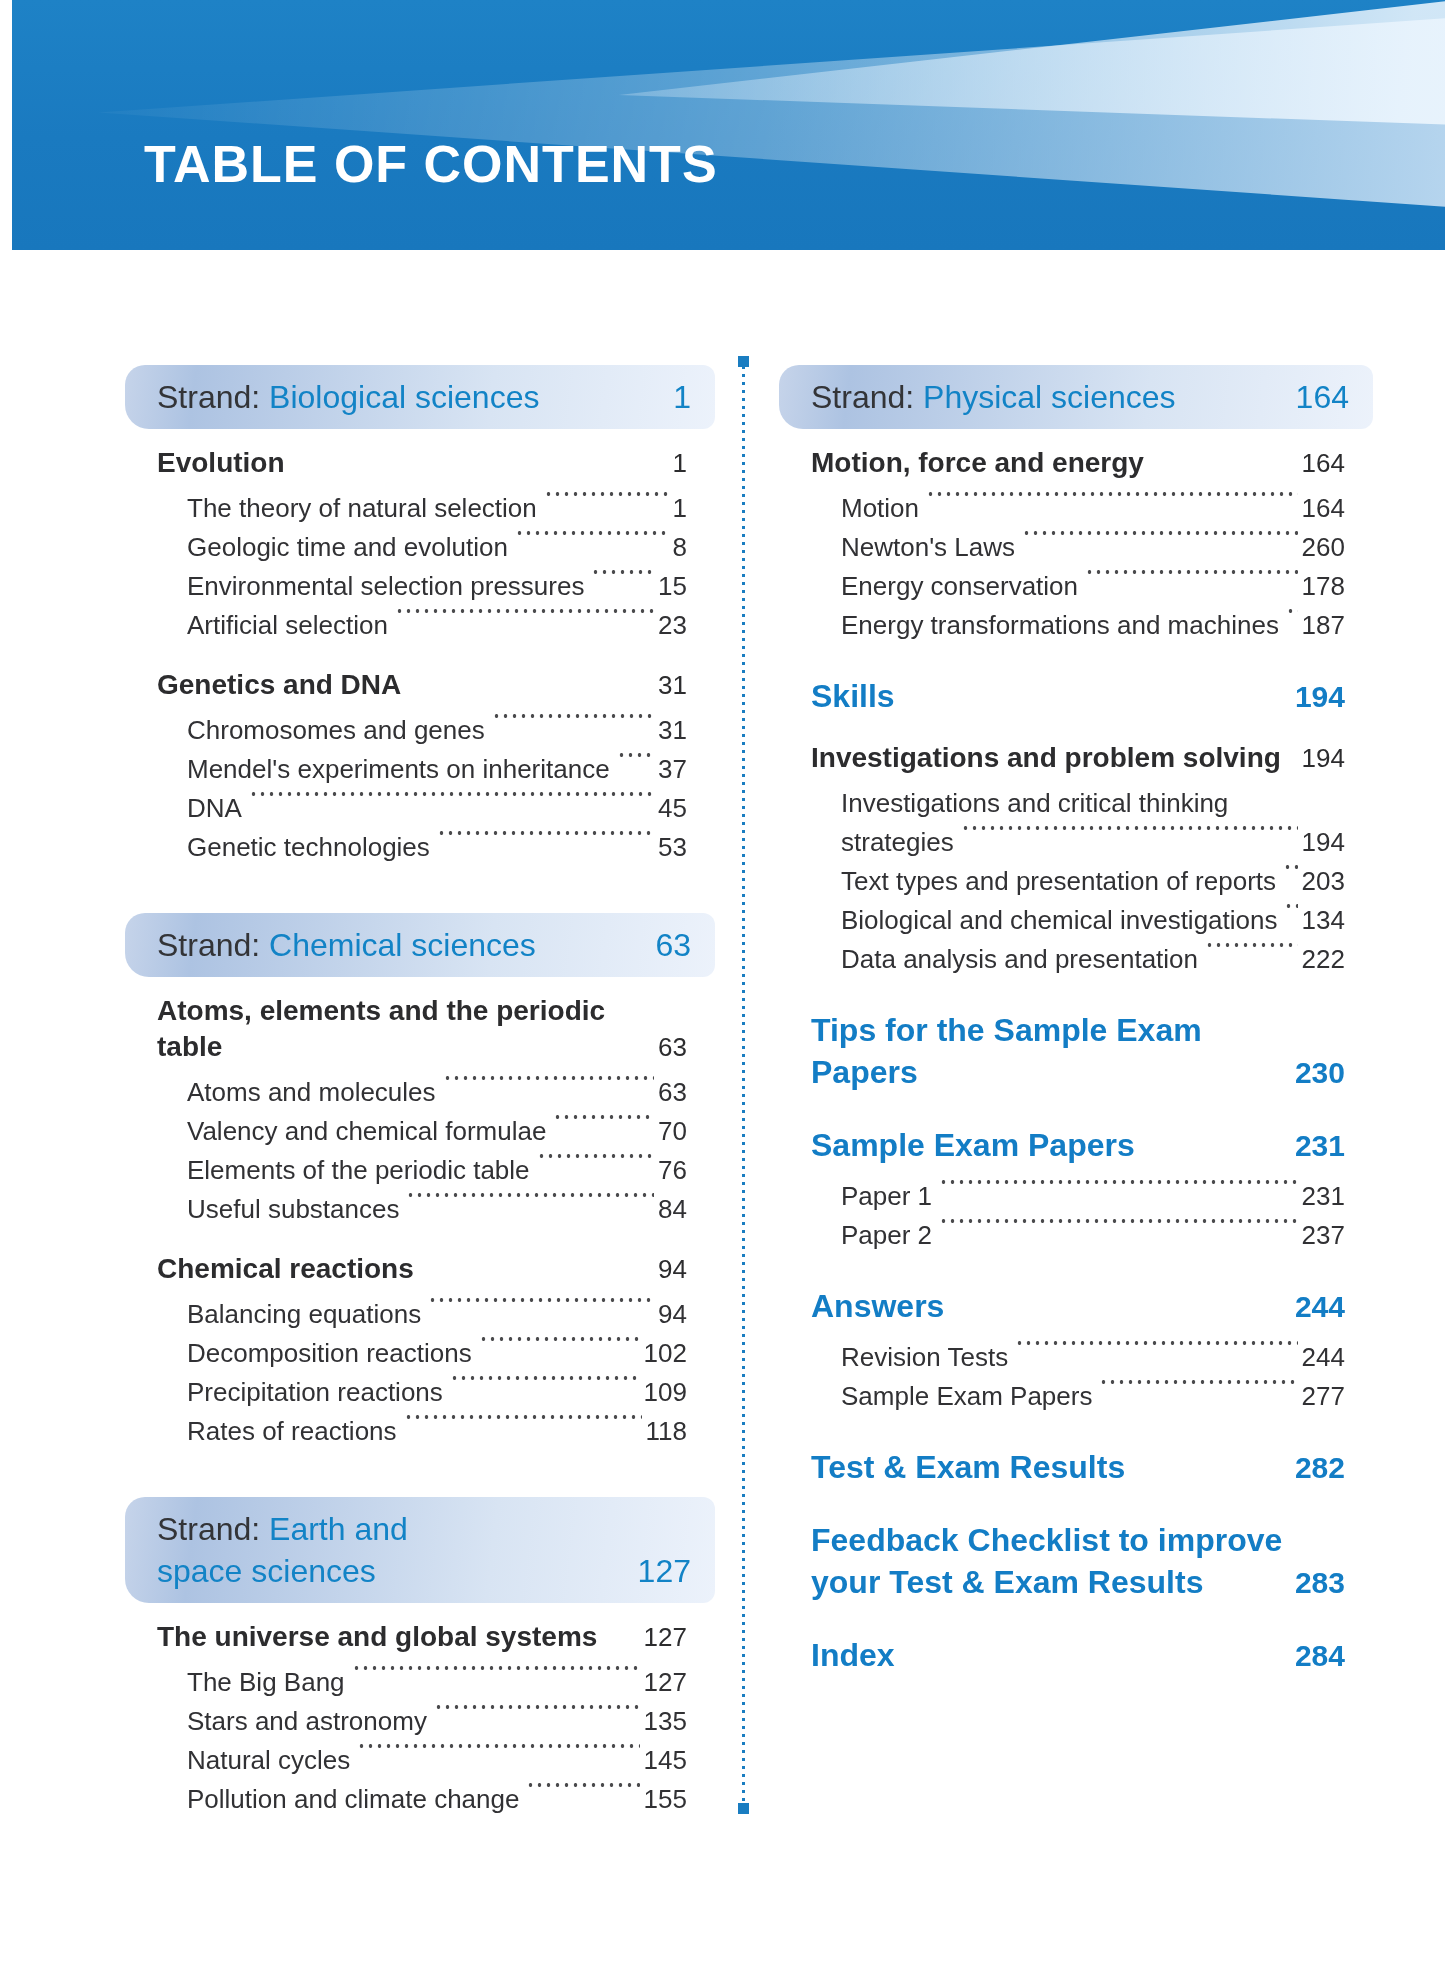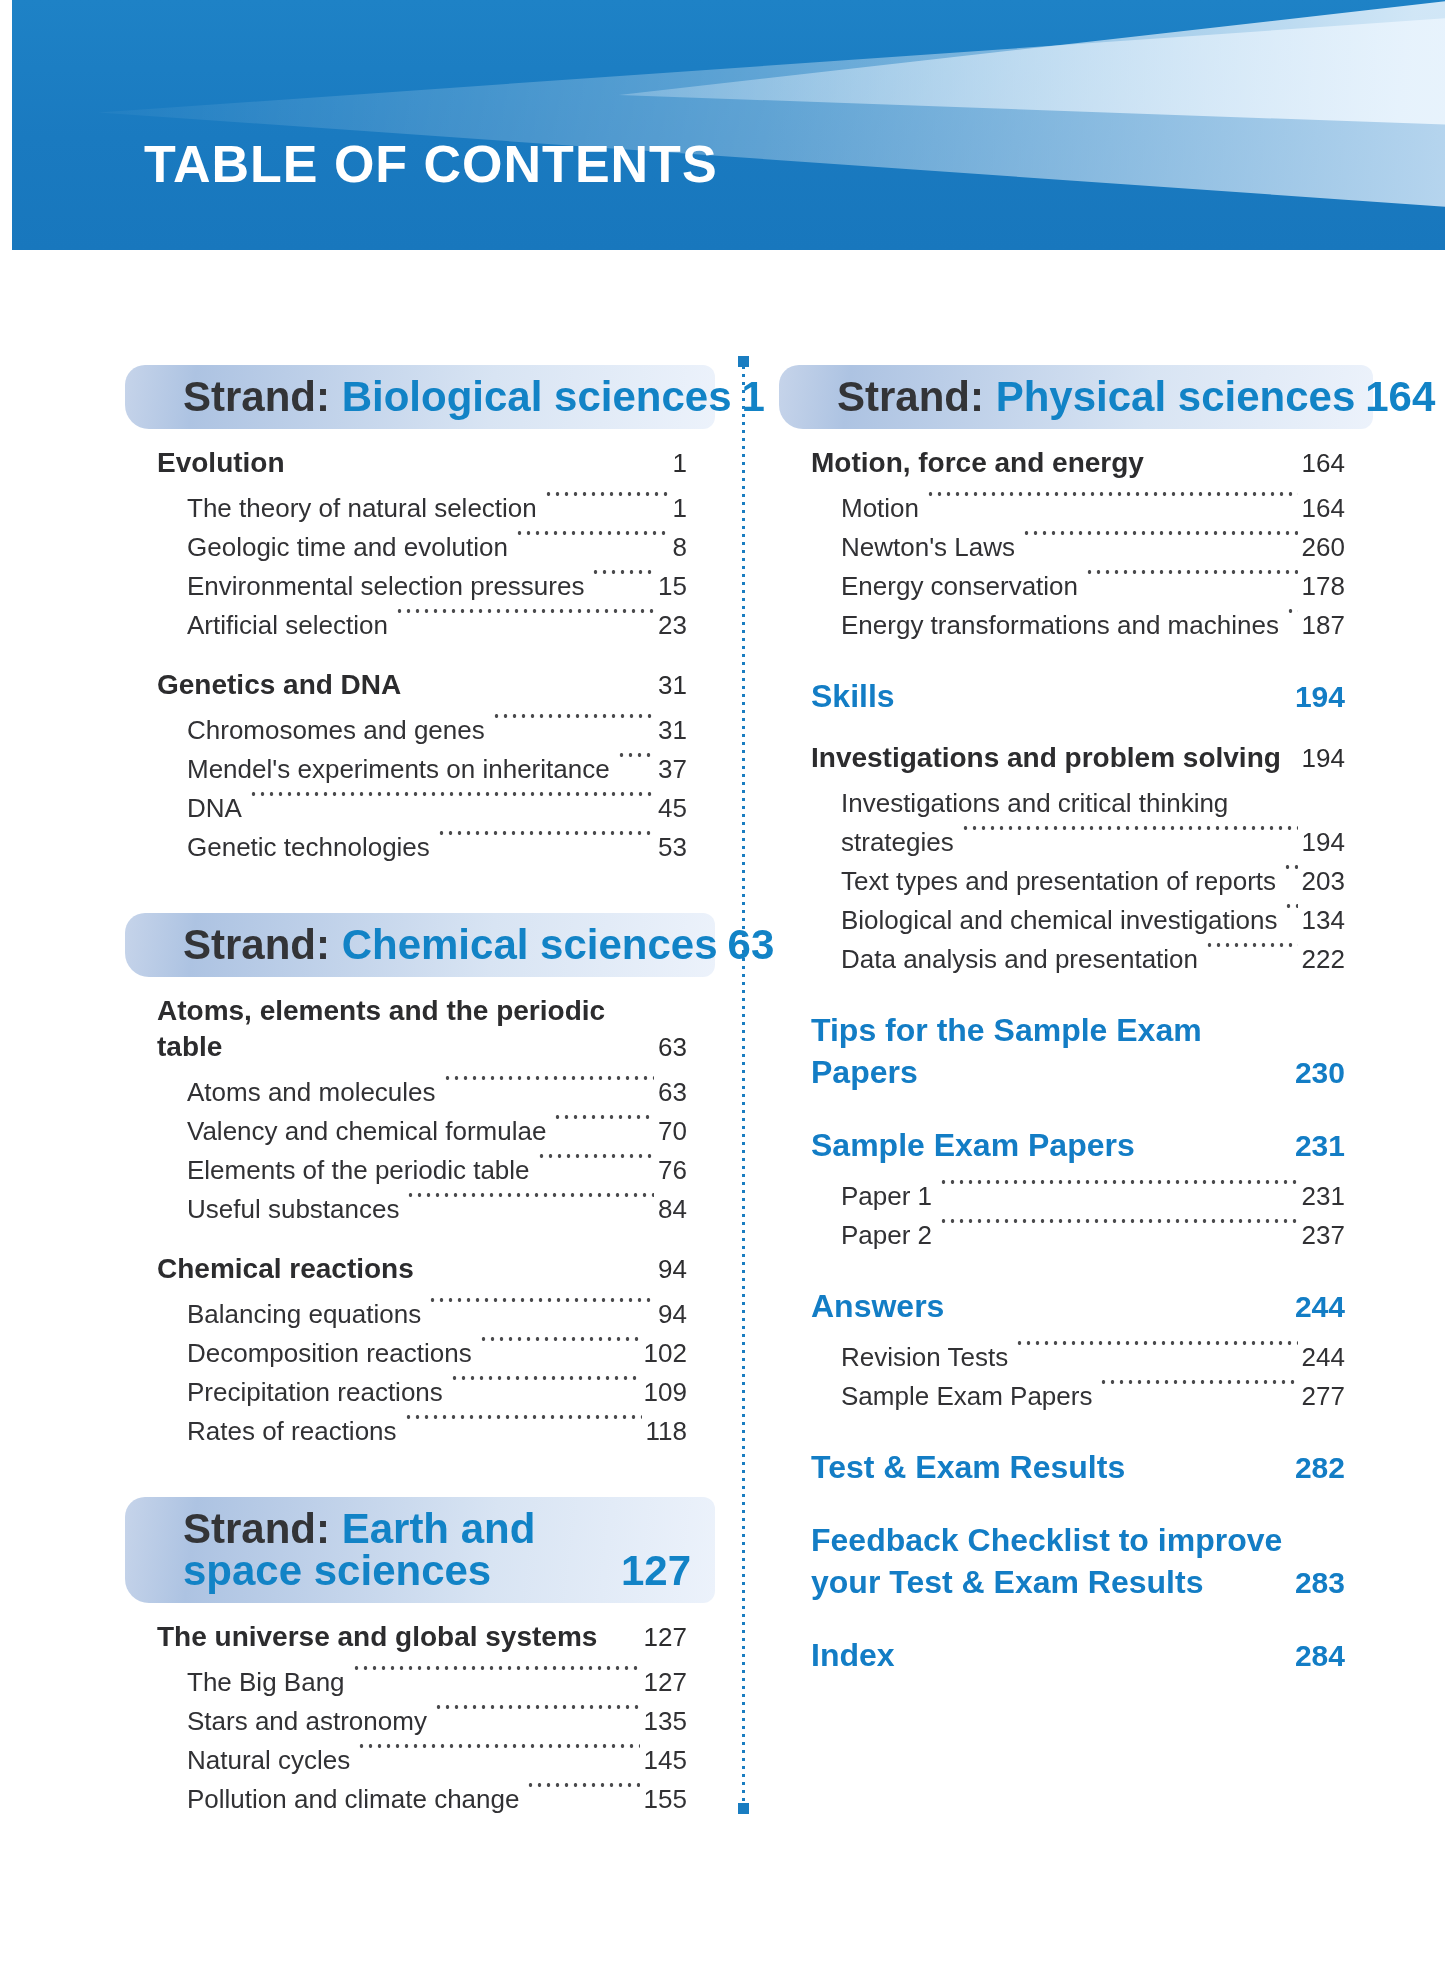--- a/index.html
+++ b/index.html
@@ -35,21 +35,21 @@
   #col-left{left:125px;width:590px;}
   #col-right{left:779px;width:594px;}
 
   .strand{
     background:linear-gradient(97deg,#c6d4ea 0%,#adc3e2 12%,#d8e4f3 62%,#ecf2fb 100%);
     border-radius:20px 12px 12px 24px;
     padding:11px 24px 11px 32px;
     margin-top:46px;
   }
   .col > .strand:first-child{margin-top:0;}
-  .srow{display:flex;align-items:baseline;font-size:42px;font-weight:700;line-height:42px;white-space:pre;margin-left:26px;}
+  .srow{display:flex;align-items:baseline;font-size:32px;font-weight:400;line-height:42px;white-space:pre;}
   .sprefix{color:#333437;}
   .sname{color:#1283c6;}
   .spage{color:#1283c6;}
   .sp{flex:1 1 auto;min-width:10px;}
 
   .heading{margin-top:22px;margin-bottom:8px;font-size:28px;font-weight:700;color:#2c2c2e;line-height:36px;}
   .strand + .heading{margin-top:16px;}
   .hrow{display:flex;align-items:baseline;padding-left:32px;padding-right:28px;}
   .hline1{padding-left:32px;}
   .heading .page{font-weight:400;font-size:26px;color:#2c2c2e;}

